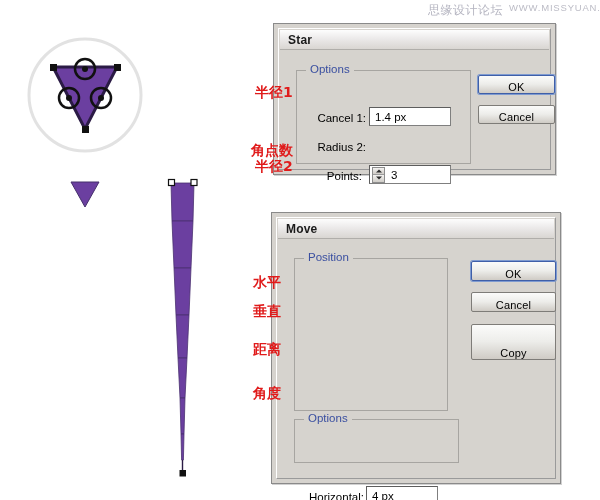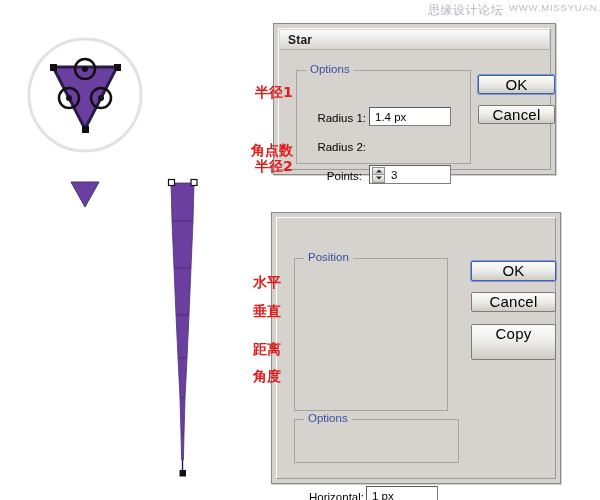--- a/index.html
+++ b/index.html
@@ -190,24 +190,24 @@
     padding-left: 6px;
   }
 
   
   .btn {
     position: absolute;
     box-sizing: border-box;
     background: linear-gradient(to bottom, #fbfbfa 0%, #ededea 48%, #cfcbc5 100%);
     border: 1px solid #7e7c78;
     border-radius: 2px;
-    font-size: 15px;
+    font-size: 11px;
     color: #000;
     display: flex;
-    align-items: flex-start;
+    align-items: flex-end;
     justify-content: center;
     letter-spacing: 0.2px;
   }
   .btn.default {
     border: 1px solid #3f5fa8;
     box-shadow: 0 0 0 1px #7e9ad0;
   }
 
   
   .cn-note {
@@ -273,21 +273,21 @@
   <div class="dialog-inner"></div>
 
   <div class="titlebar">
     <span class="titlebar-text">Star</span>
   </div>
 
   <div class="group" style="left:22px; top:46px; width:175px; height:94px;">
     <span class="group-legend">Options</span>
   </div>
 
-  <span class="row-label" style="left:30px; top:88px; width:62px;">Radius 1:</span>
+  <span class="row-label" style="left:30px; top:88px; width:62px;">Cancel 1:</span>
   <div class="field" style="left:95px; top:83px; width:82px; height:19px;">
     <span>1.4 px</span>
   </div>
 
   <span class="row-label" style="left:30px; top:117px; width:62px;">Radius 2:</span>
 
   <span class="row-label" style="left:31px; top:146px; width:57px;">Points:</span>
   <div class="spinner-field" style="left:95px; top:141px; width:82px; height:19px;">
     <span class="spinner-btns">
       <span class="spin-up"></span>
@@ -304,28 +304,31 @@
   </div>
 </div>
 
 <span class="cn-note" style="left:255px; top:84px;">半径1</span>
 <span class="cn-note" style="left:255px; top:113px;margin-top:45px;">半径2</span>
 <span class="cn-note" style="left:251px; top:142px;">角点数</span>
 
 <div class="dialog" style="left:271px; top:212px; width:290px; height:272px;">
   <div class="dialog-inner"></div>
 
+  <div class="titlebar">
+    <span class="titlebar-text">Move</span>
+  </div>
 
   <div class="group" style="left:22px; top:45px; width:154px; height:153px;">
     <span class="group-legend">Position</span>
   </div>
 
   <span class="row-label" style="left:26px; top:278px; width:66px;">Horizontal:</span>
   <div class="field" style="left:94px; top:273px; width:72px; height:19px;">
-    <span>1 px</span>
+    <span>4 px</span>
   </div>
 
   <div class="group" style="left:22px; top:206px; width:165px; height:44px;">
     <span class="group-legend">Options</span>
   </div>
 
   <div class="btn default" style="left:199px; top:48px; width:85px; height:20px;">
     <span>OK</span>
   </div>
   <div class="btn" style="left:199px; top:79px; width:85px; height:20px;">
@@ -333,13 +336,13 @@
   </div>
   <div class="btn" style="left:199px; top:111px; width:85px; height:36px;">
     <span>Copy</span>
   </div>
 
 </div>
 
 <span class="cn-note" style="left:253px; top:274px;">水平</span>
 <span class="cn-note" style="left:253px; top:303px;">垂直</span>
 <span class="cn-note" style="left:253px; top:341px;">距离</span>
-<span class="cn-note" style="left:253px; top:368px;text-align:center;">角度</span>
+<span class="cn-note" style="left:253px; top:385px;text-align:center;">角度</span>
 
 </body></html>

